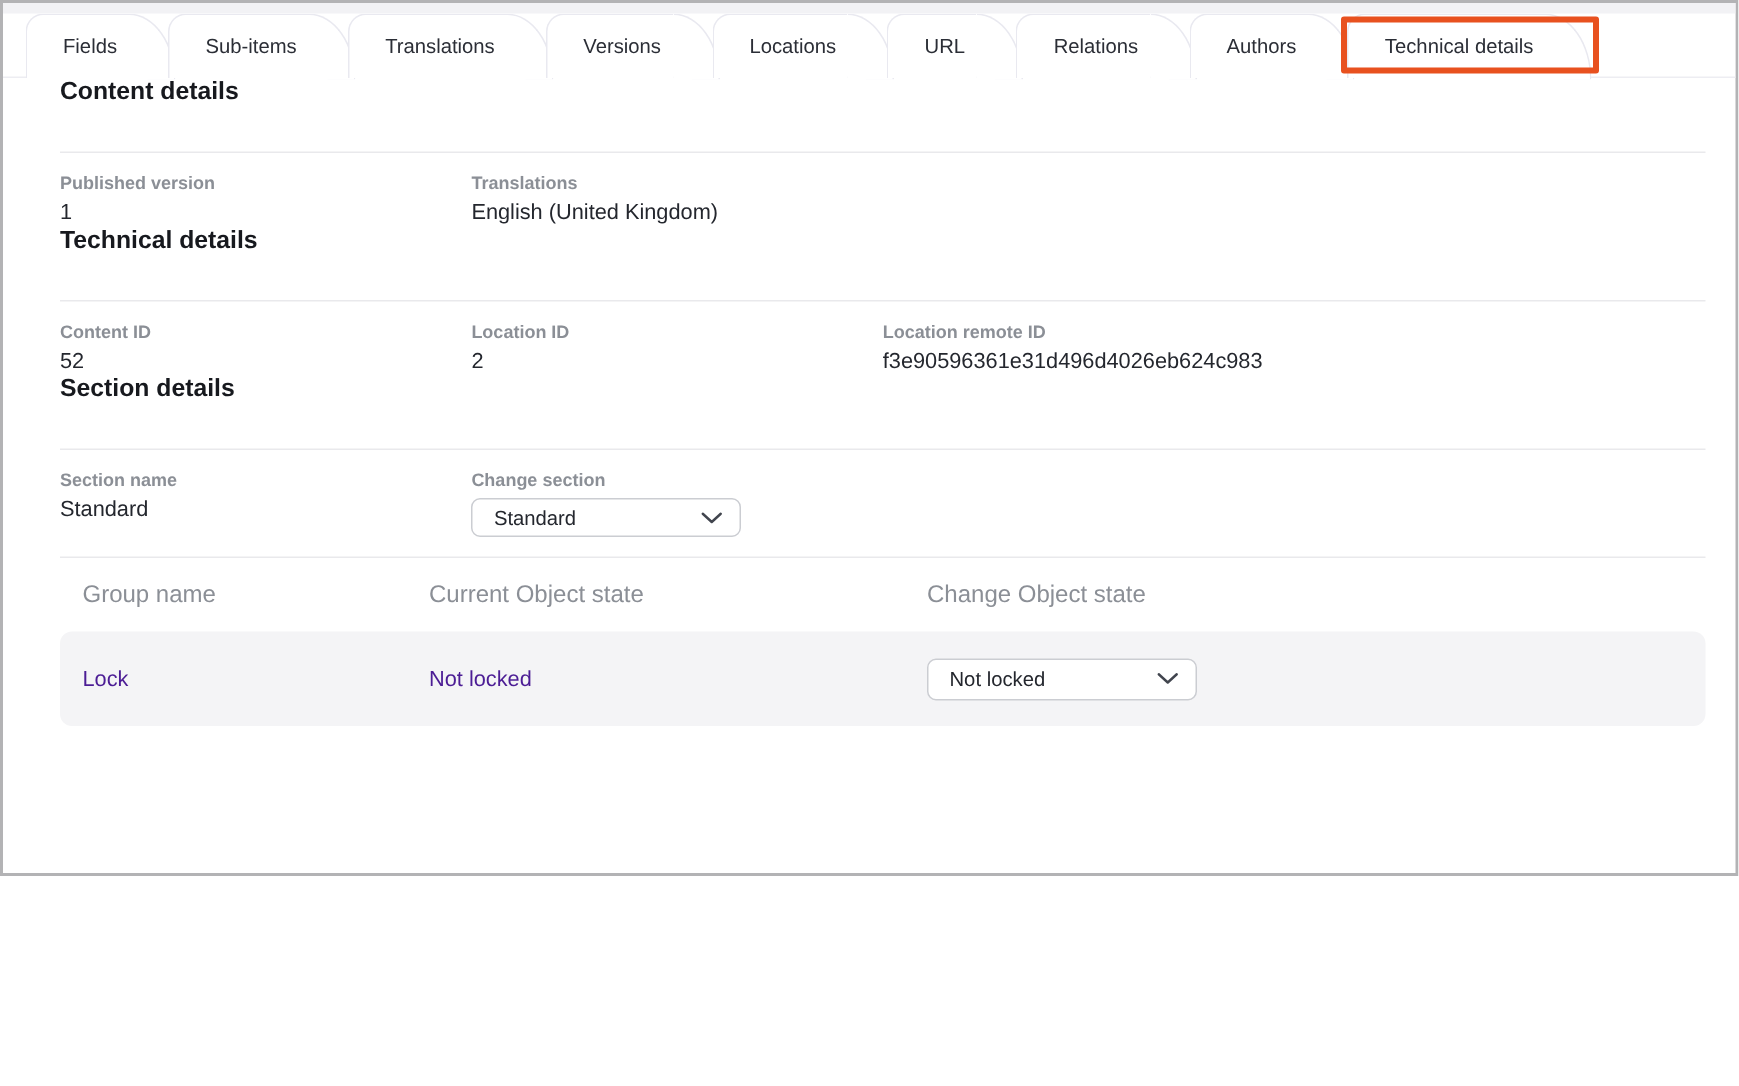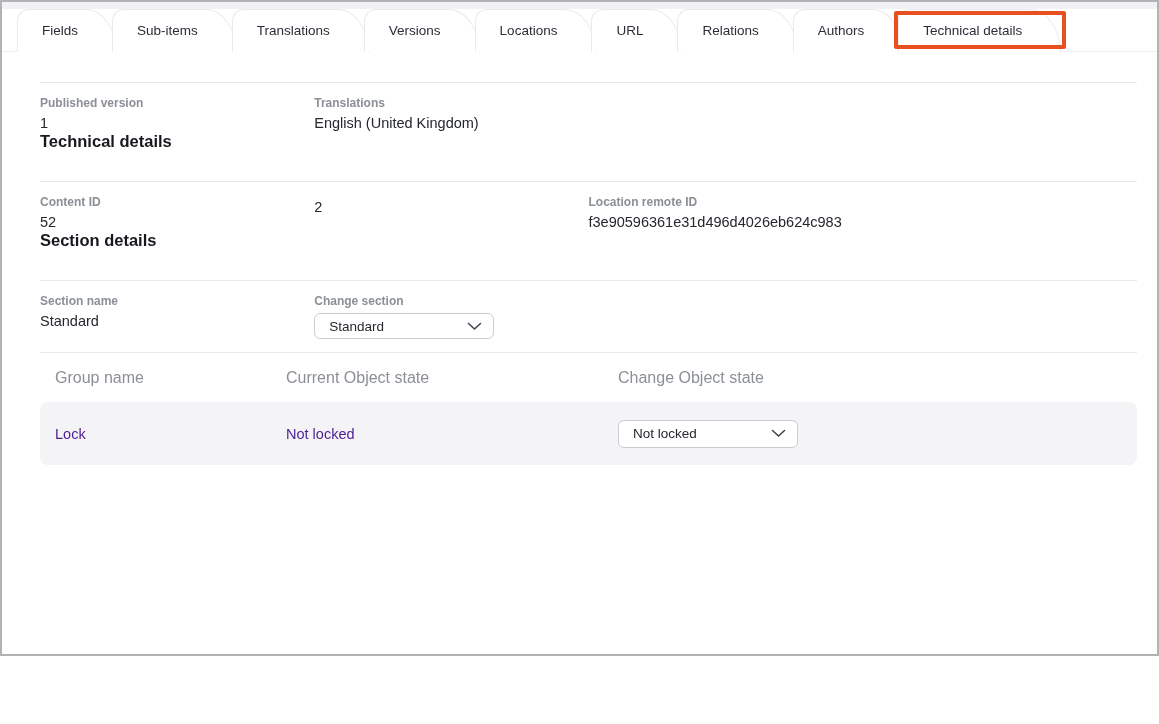--- a/index.html
+++ b/index.html
@@ -1,20 +1,20 @@
 <!DOCTYPE html>
 <html><head>
 <meta charset="utf-8">
 <style>
   * { box-sizing: border-box; }
   html, body { margin: 0; padding: 0; background: #fff; }
   .frame {
     position: relative;
     width: 1159px;
-    height: 656px;
+    height: 584px;
     border: 2px solid #b3b3b5;
     background: #fff;
     overflow: hidden;
     font-family: "Liberation Sans", sans-serif;
     color: #24272e;
   }
 
   
   .tabbar {
     position: relative;
@@ -192,40 +192,42 @@
       <span>Authors</span>
     </div>
     <div class="tab active">
       <span class="tab-annotation"></span>
       <span>Technical details</span>
     </div>
   </div>
 
   <div class="content">
 
+    <h2 class="section-title mt-s1">Content details</h2>
     <div class="rule"></div>
     <div class="fields-grid">
       <div>
         <div class="field-label">Published version</div>
         <div class="field-value">1</div>
       </div>
       <div>
         <div class="field-label">Translations</div>
         <div class="field-value">English (United Kingdom)</div>
       </div>
     </div>
 
     <h2 class="section-title mt-s">Technical details</h2>
     <div class="rule"></div>
     <div class="fields-grid">
       <div>
         <div class="field-label">Content ID</div>
         <div class="field-value">52</div>
       </div>
       <div>
+        <div class="field-label">Location ID</div>
         <div class="field-value">2</div>
       </div>
       <div>
         <div class="field-label">Location remote ID</div>
         <div class="field-value">f3e90596361e31d496d4026eb624c983</div>
       </div>
     </div>
 
     <h2 class="section-title mt-s">Section details</h2>
     <div class="rule"></div>

